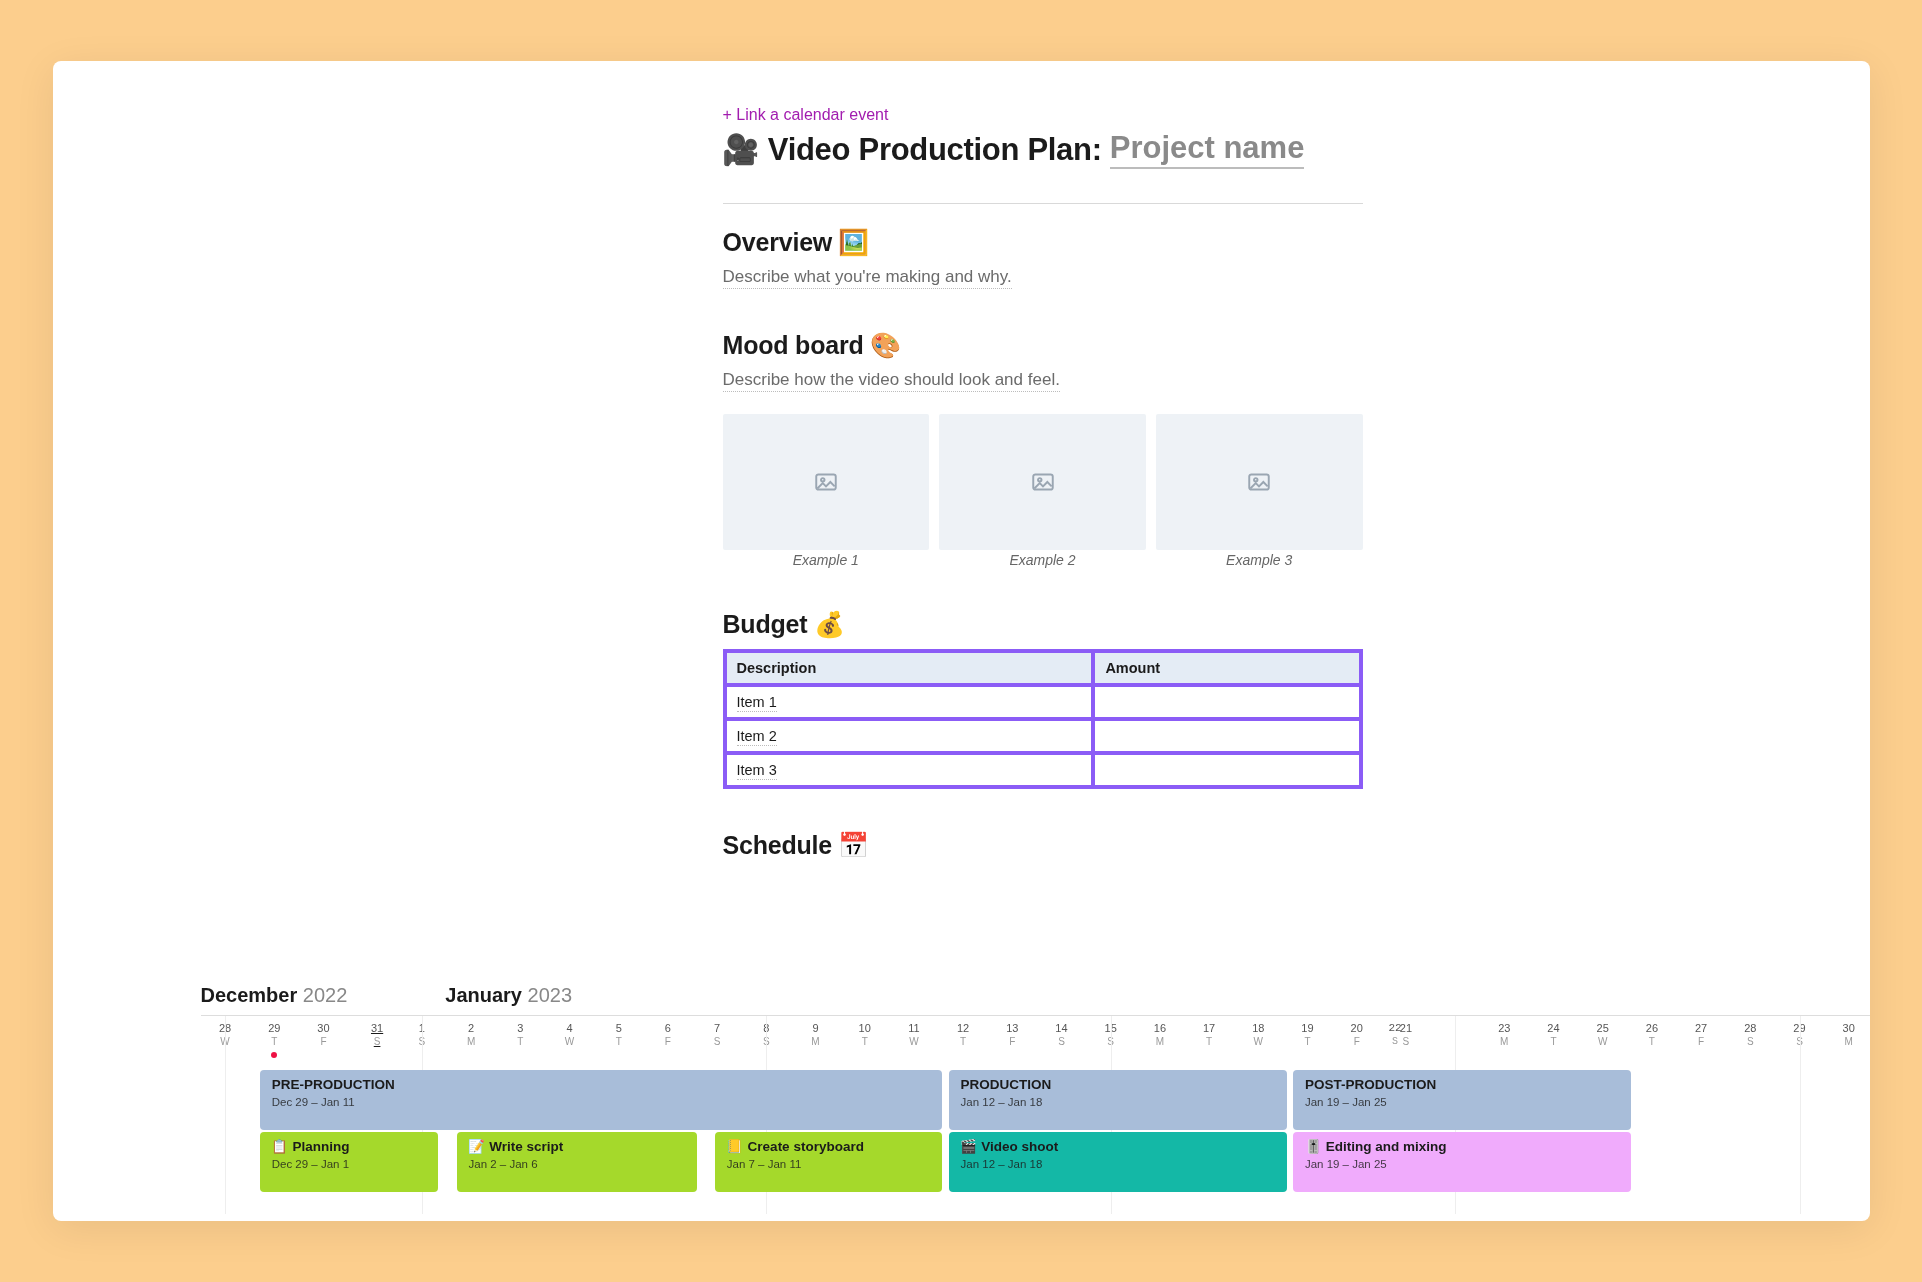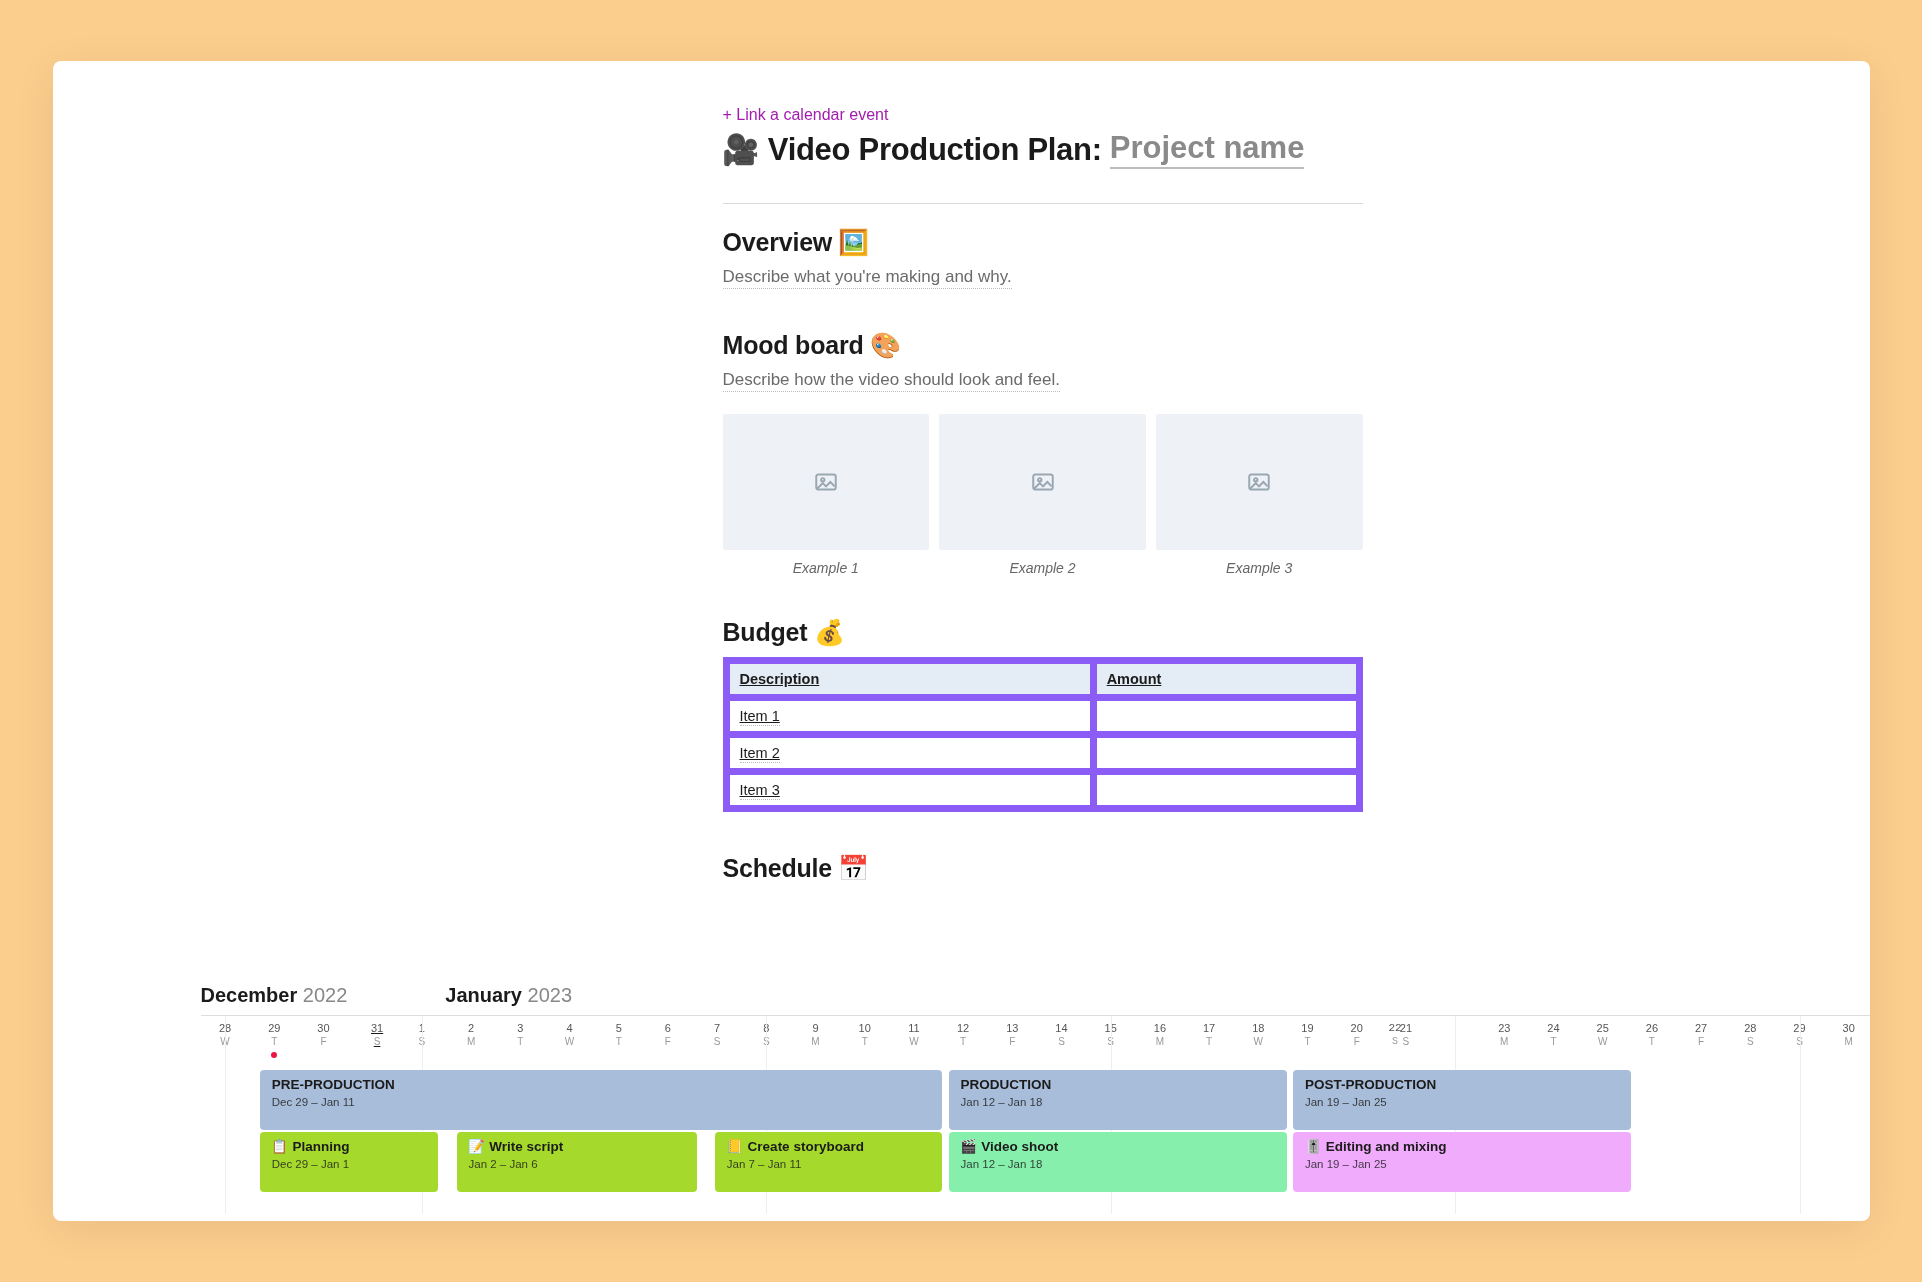--- a/index.html
+++ b/index.html
@@ -54,24 +54,24 @@
   }
   .section-gap { margin-top: 42px; }
 
   .mood-row { display: flex; gap: 10px; margin-top: 22px; }
   .mood-card { flex: 1; display: flex; flex-direction: column; align-items: center; }
   .mood-ph {
     width: 100%; height: 136px; background: #eef2f6; border-radius: 2px;
     display: flex; align-items: center; justify-content: center;
   }
   .mood-ph svg { width: 26px; height: 26px; stroke: #9aa6b2; fill: none; stroke-width: 1.8; }
-  .mood-cap { margin-top: 10px; font-size: 14px; font-style: italic; color: #666; }
+  .mood-cap { margin-top: 2px; font-size: 14px; font-style: italic; color: #666; }
 
   .budget-table { width: 100%; border-collapse: collapse; margin-top: 8px; font-size: 14.5px; }
-  .budget-table th, .budget-table td { border: 7px solid #8b5cf6; padding: 7px 10px; text-align: left; text-decoration: underline; }
+  .budget-table th, .budget-table td { border: 4px solid #8b5cf6; padding: 7px 10px; text-align: left; }
   .budget-table th { background: #e4ecf5; font-weight: 600; }
   .budget-table td span { border-bottom: 1px dotted #bcbcbc; padding-bottom: 1px; }
   .budget-table .col-desc { width: 58%; }
 
   .timeline-wrap {
     position: absolute;
     left: 148px;
     right: 0;
     top: 923px;
   }
@@ -91,21 +91,21 @@
   }
   .bars { position: relative; width: 1674px; margin-top: 14px; }
   .bar {
     position: absolute; height: 60px; border-radius: 4px; padding: 7px 12px 0 12px;
     font-size: 13.5px; line-height: 1.25;
   }
   .bar .bar-title { font-weight: 700; }
   .bar .bar-dates { font-size: 11.5px; opacity: 0.82; margin-top: 1px; }
   .bar.phase { background: #a8bdd9; color: #1b1b1b; }
   .bar.task-green { background: #a5d92b; color: #1b1b1b; }
-  .bar.task-yellow { background: #86efac; color: #1b1b1b; }
+  .bar.task-yellow { background: #14b8a6; color: #1b1b1b; }
   .bar.task-blue { background: #f0abfc; color: #1b1b1b; }
   .bar .task-icon { margin-right: 4px; }
 </style>
 </head>
 <body>
 
 <div class="page">
 
   <div class="doc-column">
 

